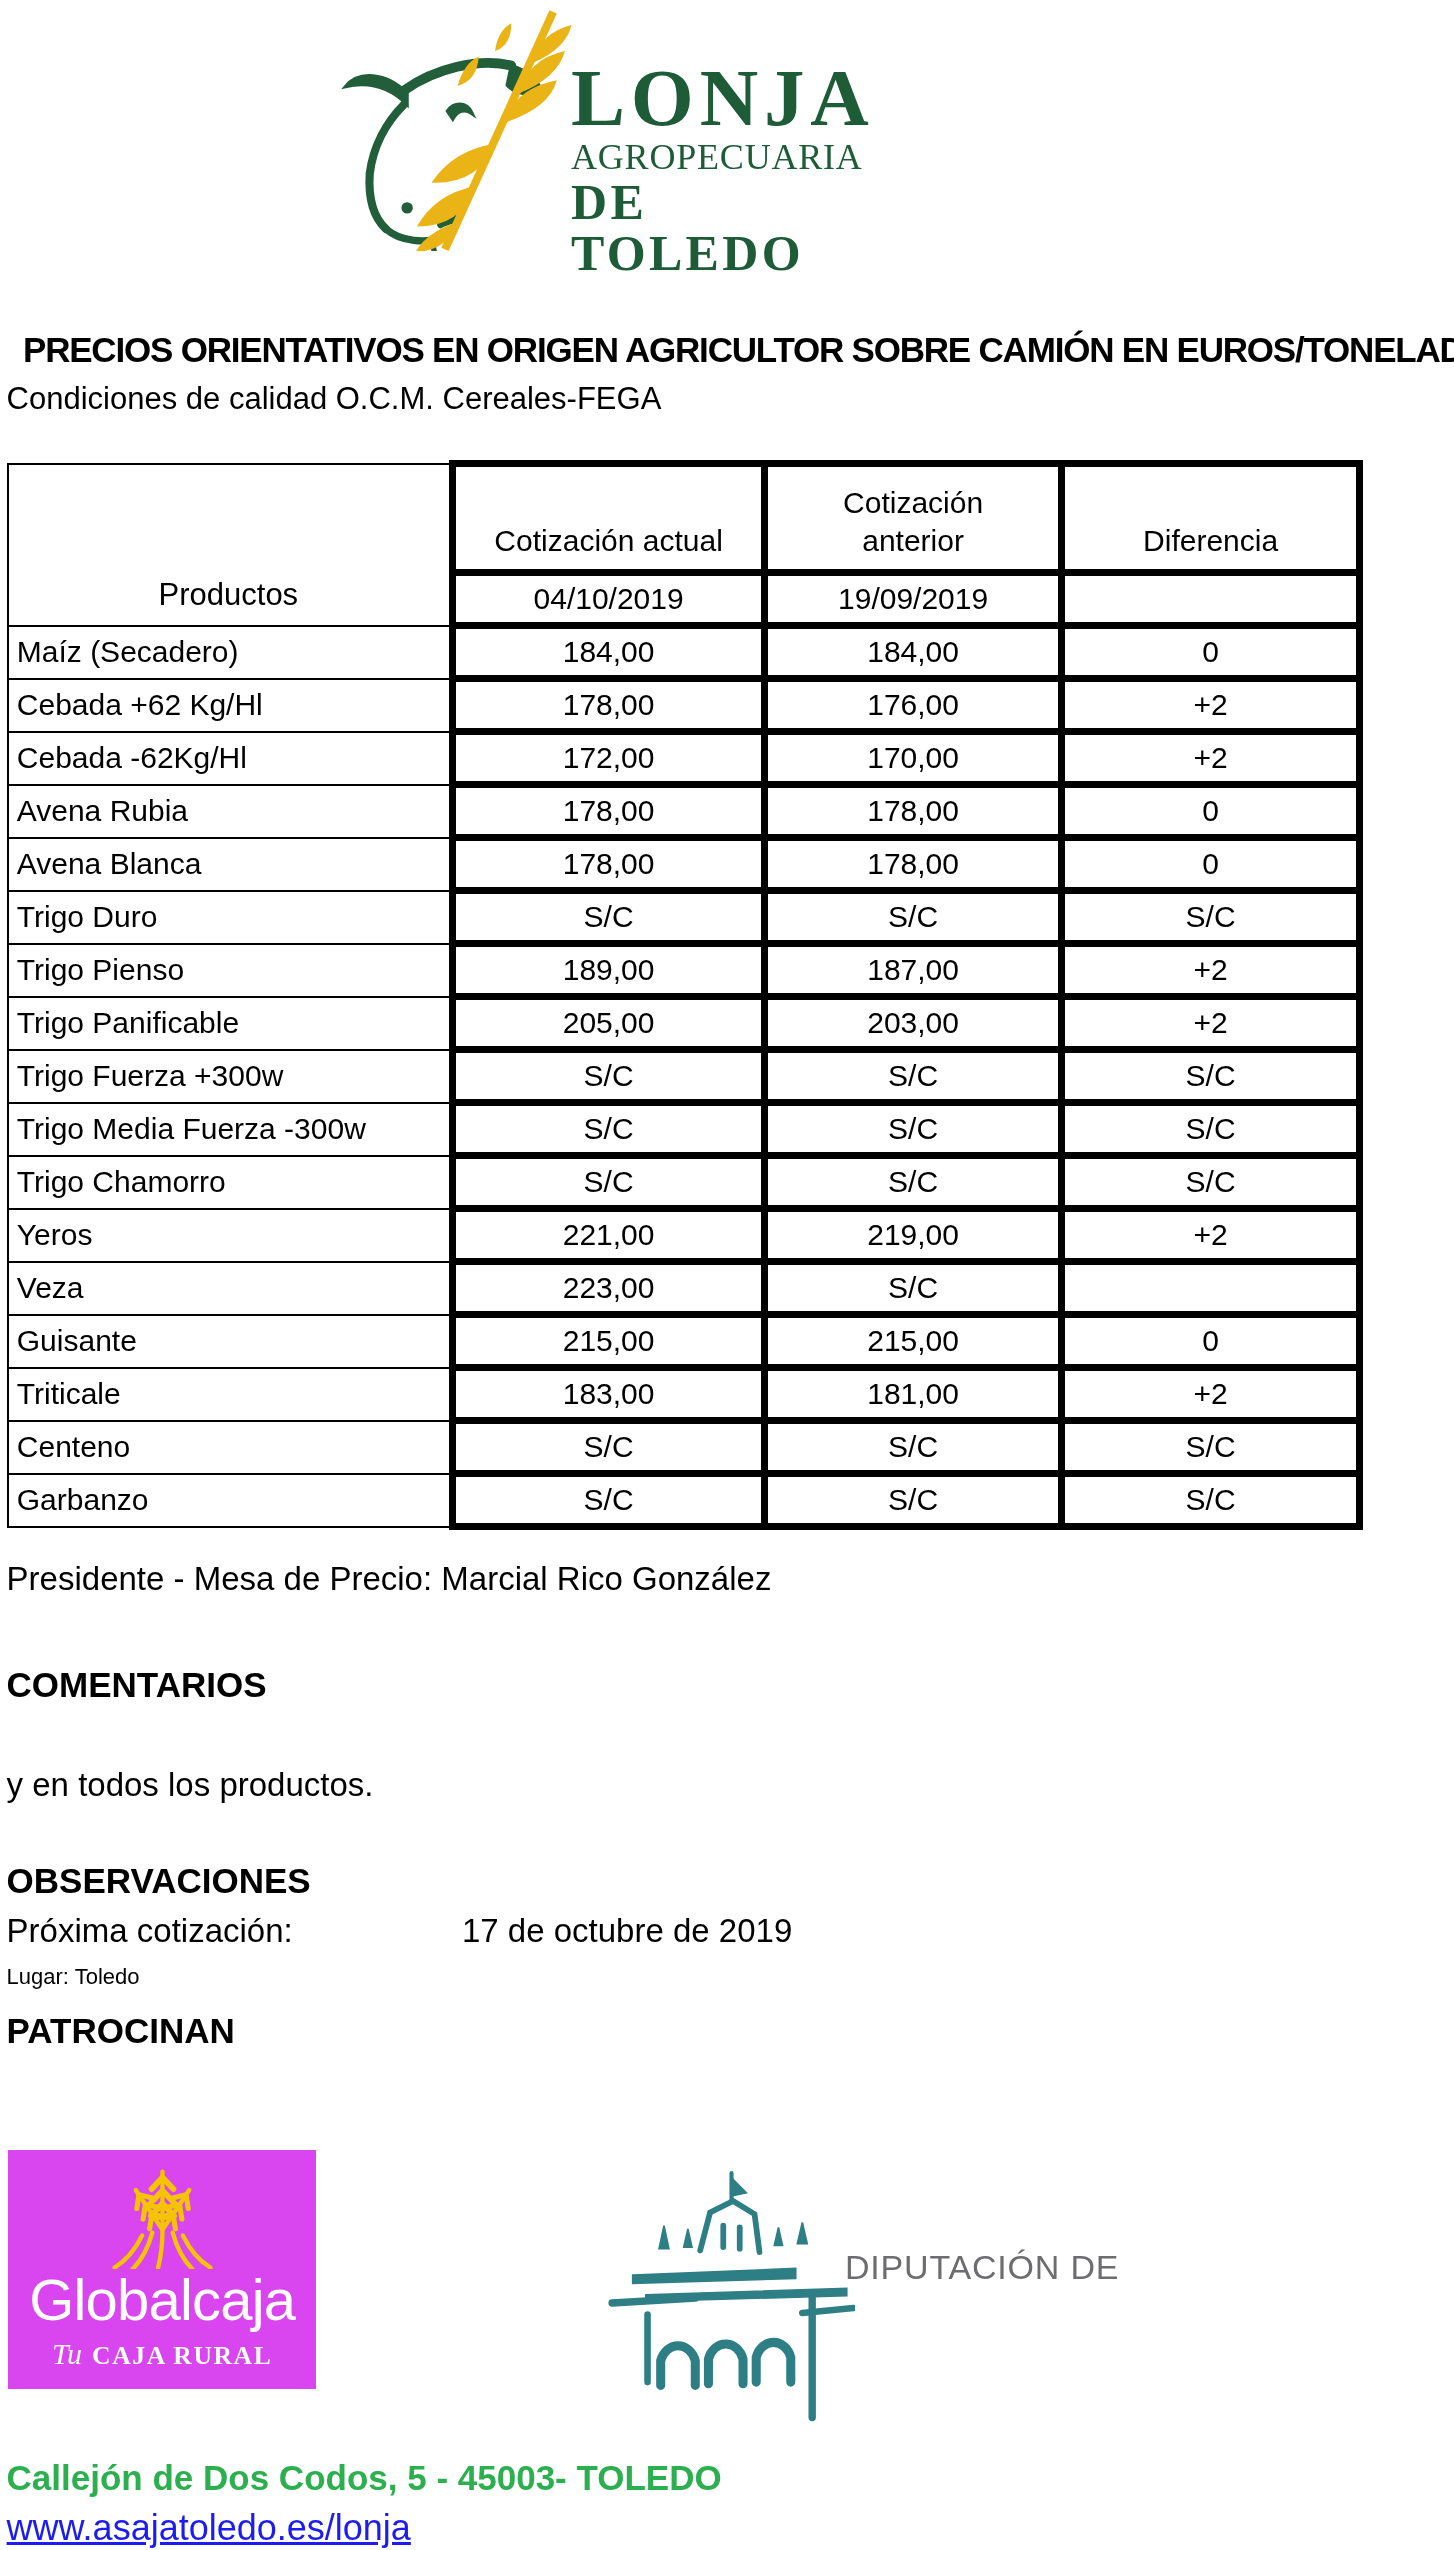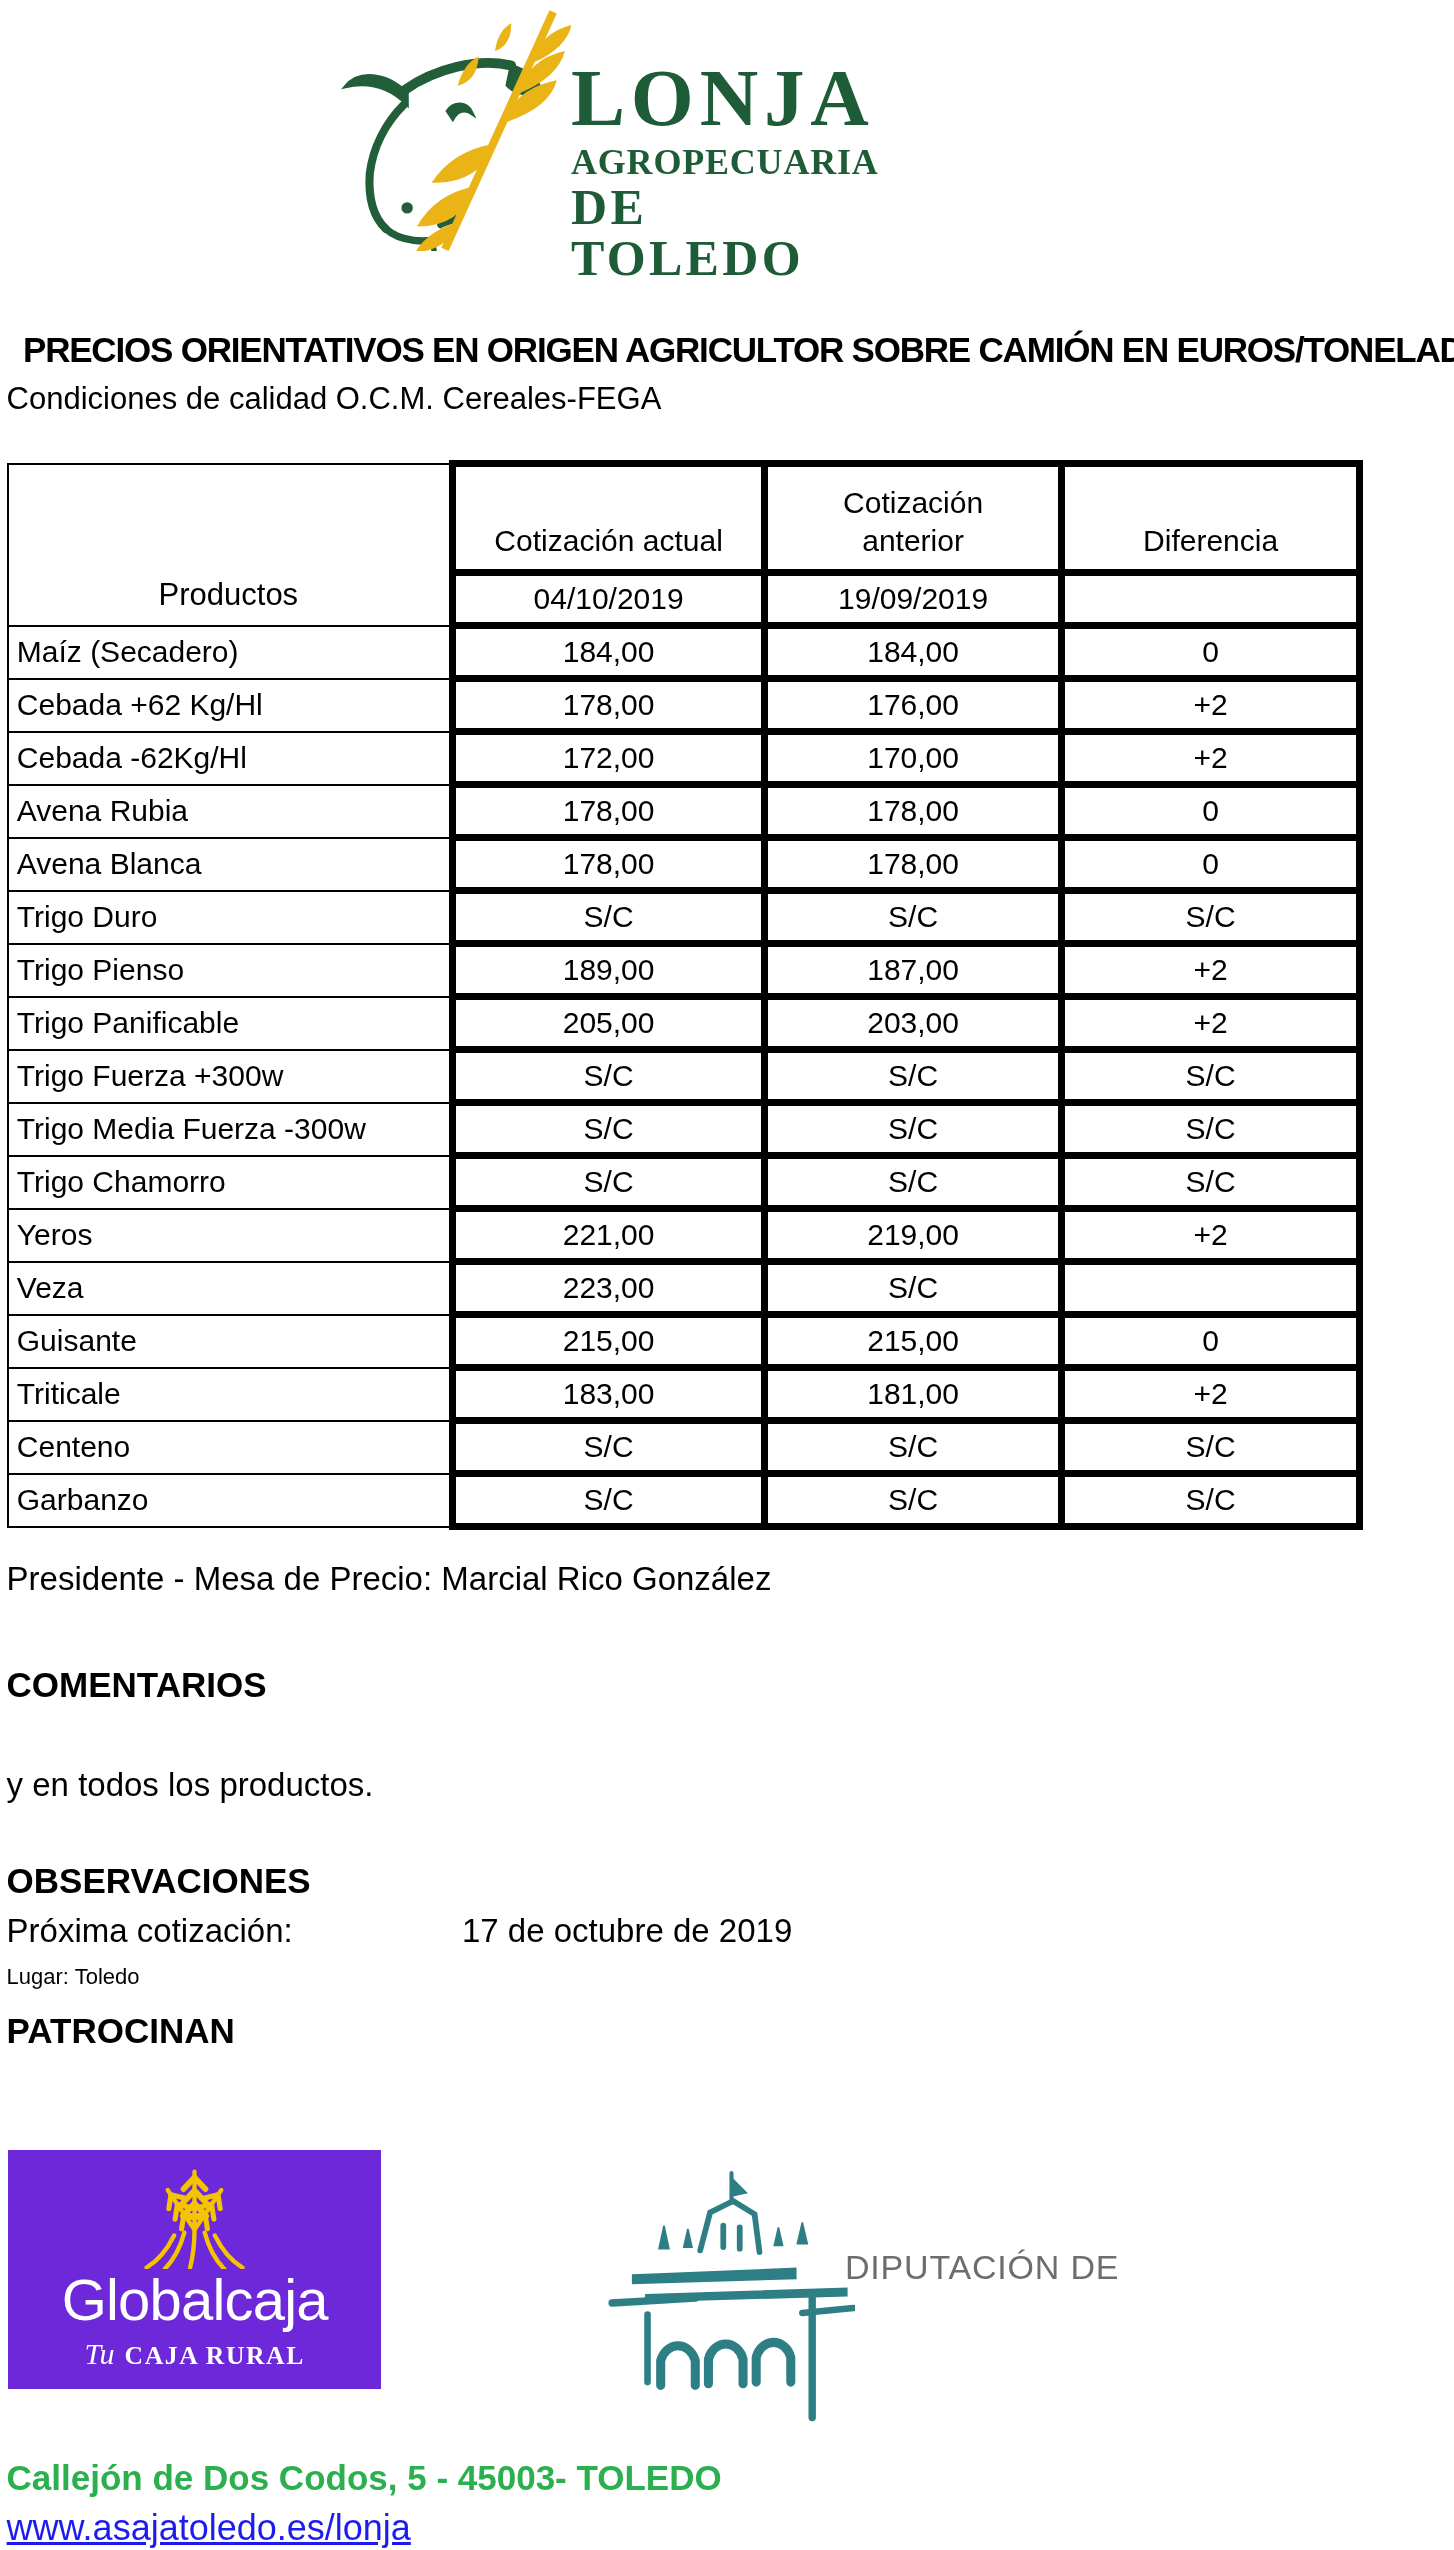--- a/index.html
+++ b/index.html
@@ -6,21 +6,21 @@
   .page{position:relative;width:1454px;height:2550px;background:#fff;overflow:hidden;
         font-family:"Liberation Sans",sans-serif;color:#000;}
   .abs{position:absolute;}
 
   
   .lonja{left:330px;top:6.6px;width:561px;height:244px;}
   .lonja-art{position:absolute;left:0;top:0;width:247px;height:244px;}
   .lonja-text{position:absolute;left:241px;top:51px;width:320px;color:#1E5C38;
               font-family:"Liberation Serif",serif;}
   .lonja-title{font-size:81px;line-height:1;letter-spacing:5.8px;font-weight:600;}
-  .lonja-sub1{font-size:36px;line-height:1.02;letter-spacing:0.8px;font-weight:700;margin-top:5px;}
+  .lonja-sub1{font-size:36px;line-height:1.02;letter-spacing:0.8px;font-weight:400;}
   .lonja-sub2{font-size:50px;line-height:1.02;letter-spacing:3.3px;font-weight:600;margin-top:1.6px;}
 
   
   .title1{left:82px;top:277px;font-size:38px;font-weight:bold;letter-spacing:0.4px;white-space:nowrap;}
   .title2{left:23px;top:330px;font-size:35px;font-weight:bold;letter-spacing:-1.2px;white-space:nowrap;}
   .title3{left:6.6px;top:381px;font-size:31px;white-space:nowrap;}
 
   
   .tablewrap{left:6.6px;top:460px;}
   table.price{border-collapse:collapse;table-layout:fixed;font-size:30px;}
@@ -37,21 +37,21 @@
   .comments-h{left:6.6px;top:1665px;font-size:35px;font-weight:bold;}
   .comments-1{left:6.6px;top:1716px;font-size:33px;}
   .comments-2{left:6.6px;top:1766px;font-size:33px;}
   .observ-h{left:6.6px;top:1861px;font-size:35px;font-weight:bold;}
   .next-label{left:6.6px;top:1912px;font-size:33px;}
   .next-value{left:462px;top:1912px;font-size:33px;}
   .place{left:6.6px;top:1964px;font-size:22px;}
   .sponsors-h{left:6.6px;top:2011px;font-size:35px;font-weight:bold;}
 
   
-  .globalcaja{left:8.2px;top:2150px;width:373px;height:239px;background:#6d28d9;text-align:center;}
+  .globalcaja{left:8.2px;top:2150px;width:308px;height:239px;background:#d946ef;text-align:center;}
   .gc-wheat{display:block;margin:10px auto 0 auto;width:147px;height:109px;}
   .gc-name{color:#fff;font-size:58px;line-height:1;letter-spacing:-0.8px;margin-top:1.6px;}
   .gc-tag{color:#fff;margin-top:8.2px;}
   .gc-tu{font-family:"Liberation Serif",serif;font-style:italic;font-size:30px;margin-right:10px;}
   .gc-cr{font-family:"Liberation Serif",serif;font-weight:bold;font-size:25.6px;letter-spacing:1.6px;}
 
   
   .diputacion{left:608px;top:2166px;width:495px;height:256px;}
   .dp-art{position:absolute;left:0;top:0;width:247px;height:256px;}
   .dp-text{position:absolute;left:237px;top:82px;}

